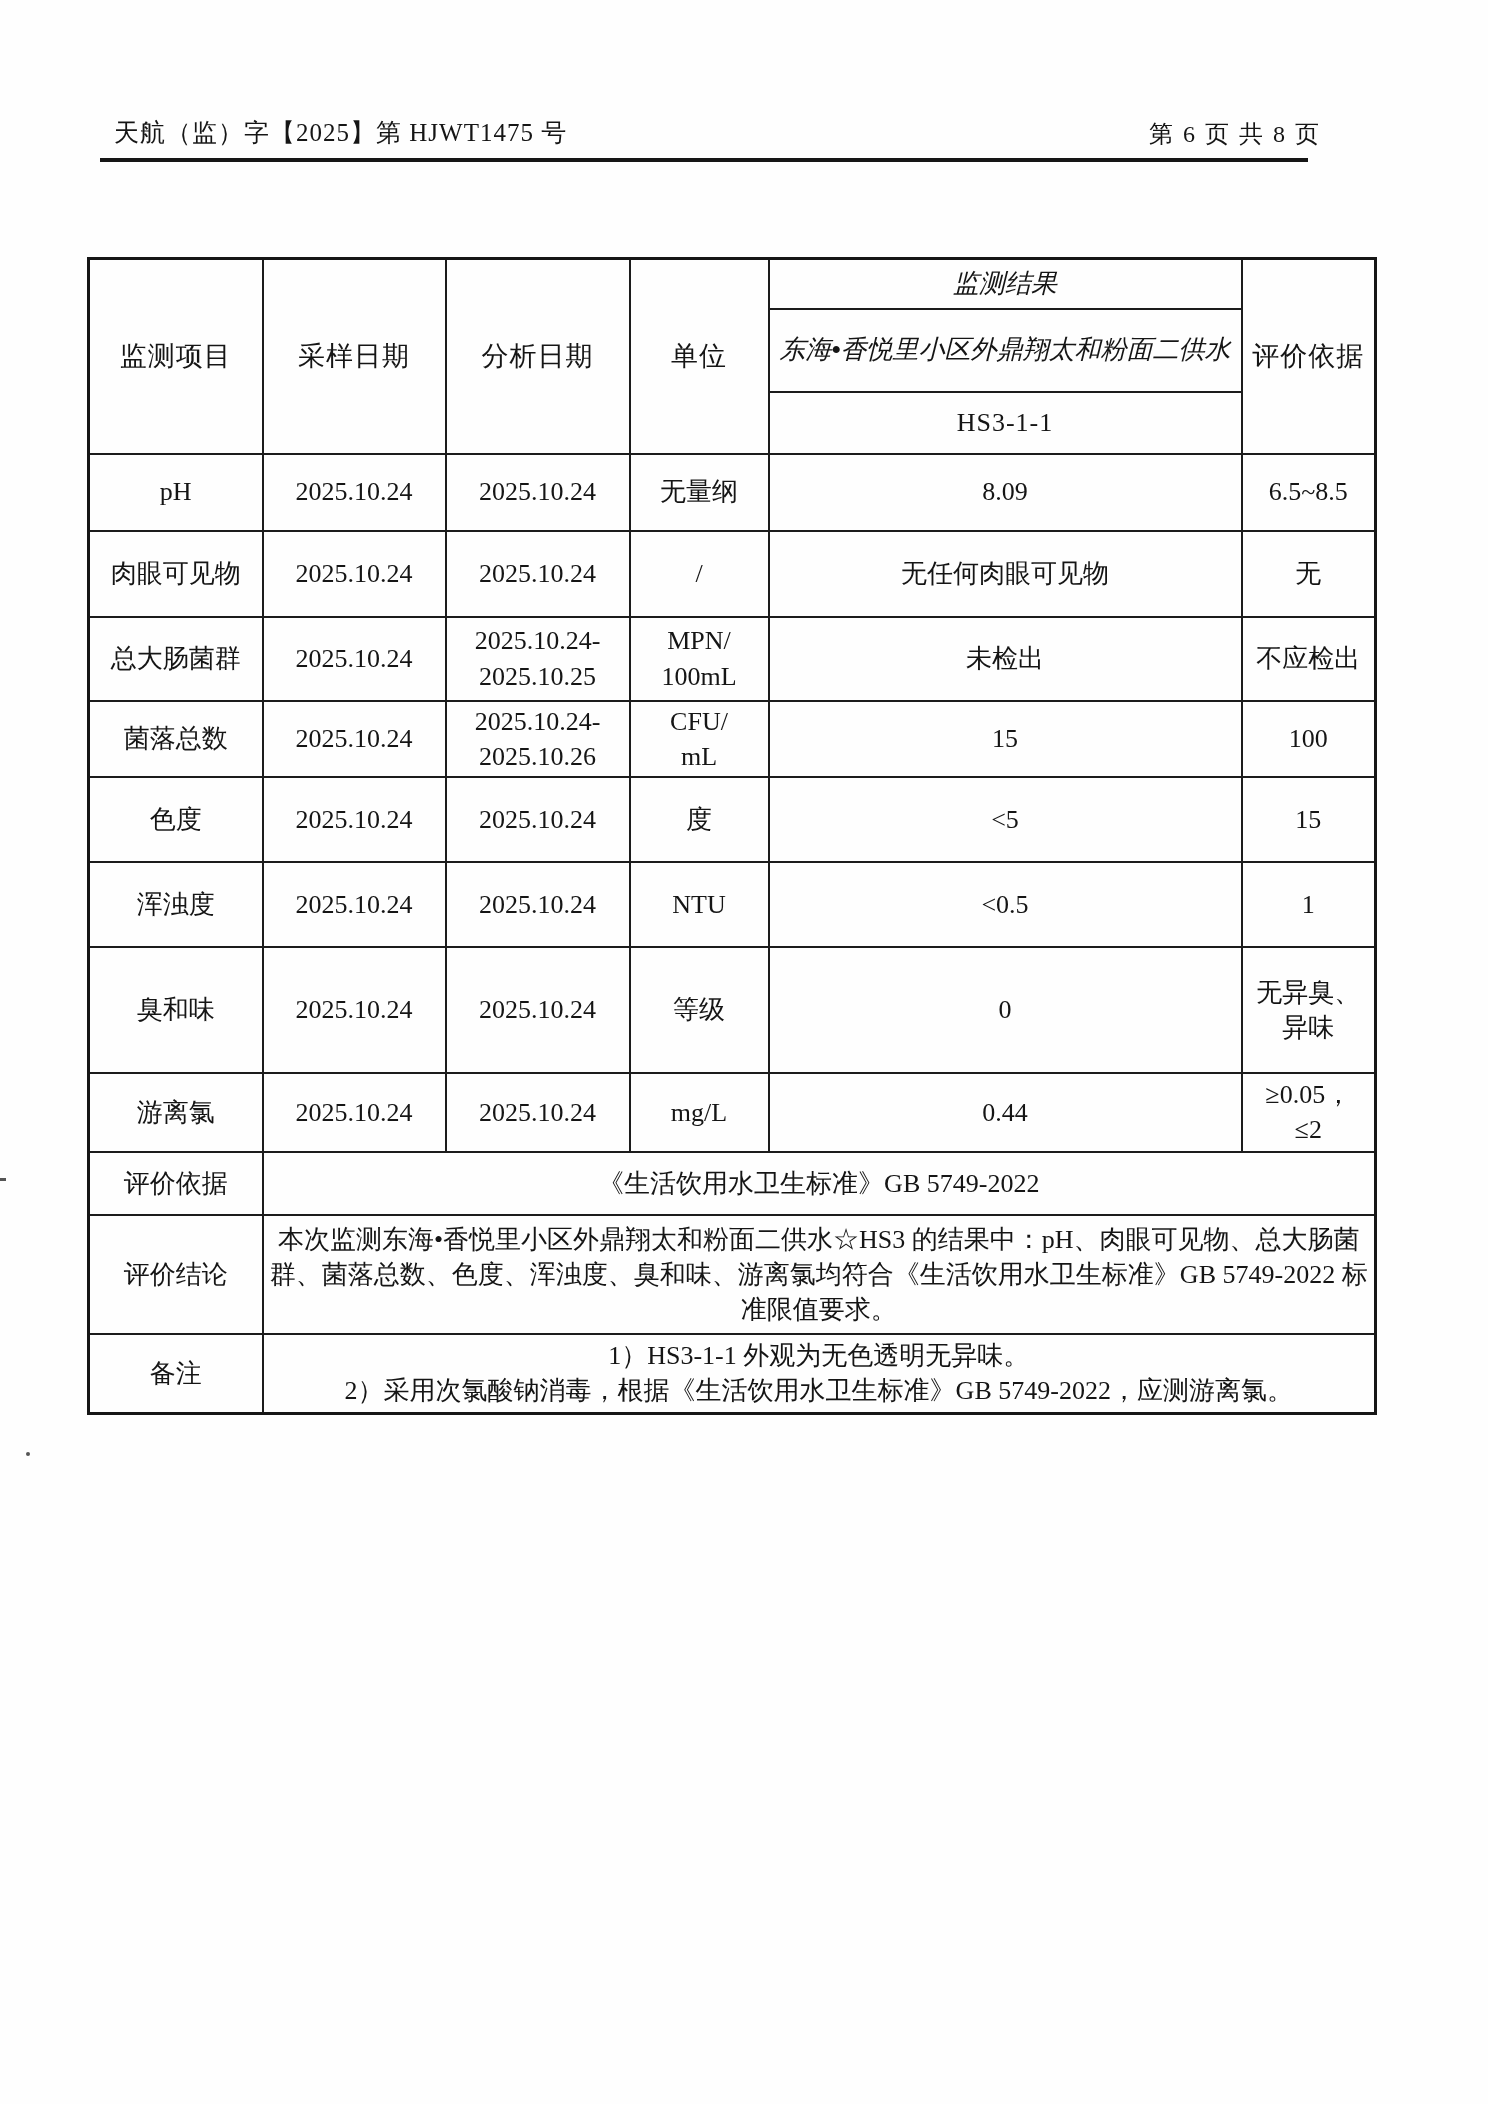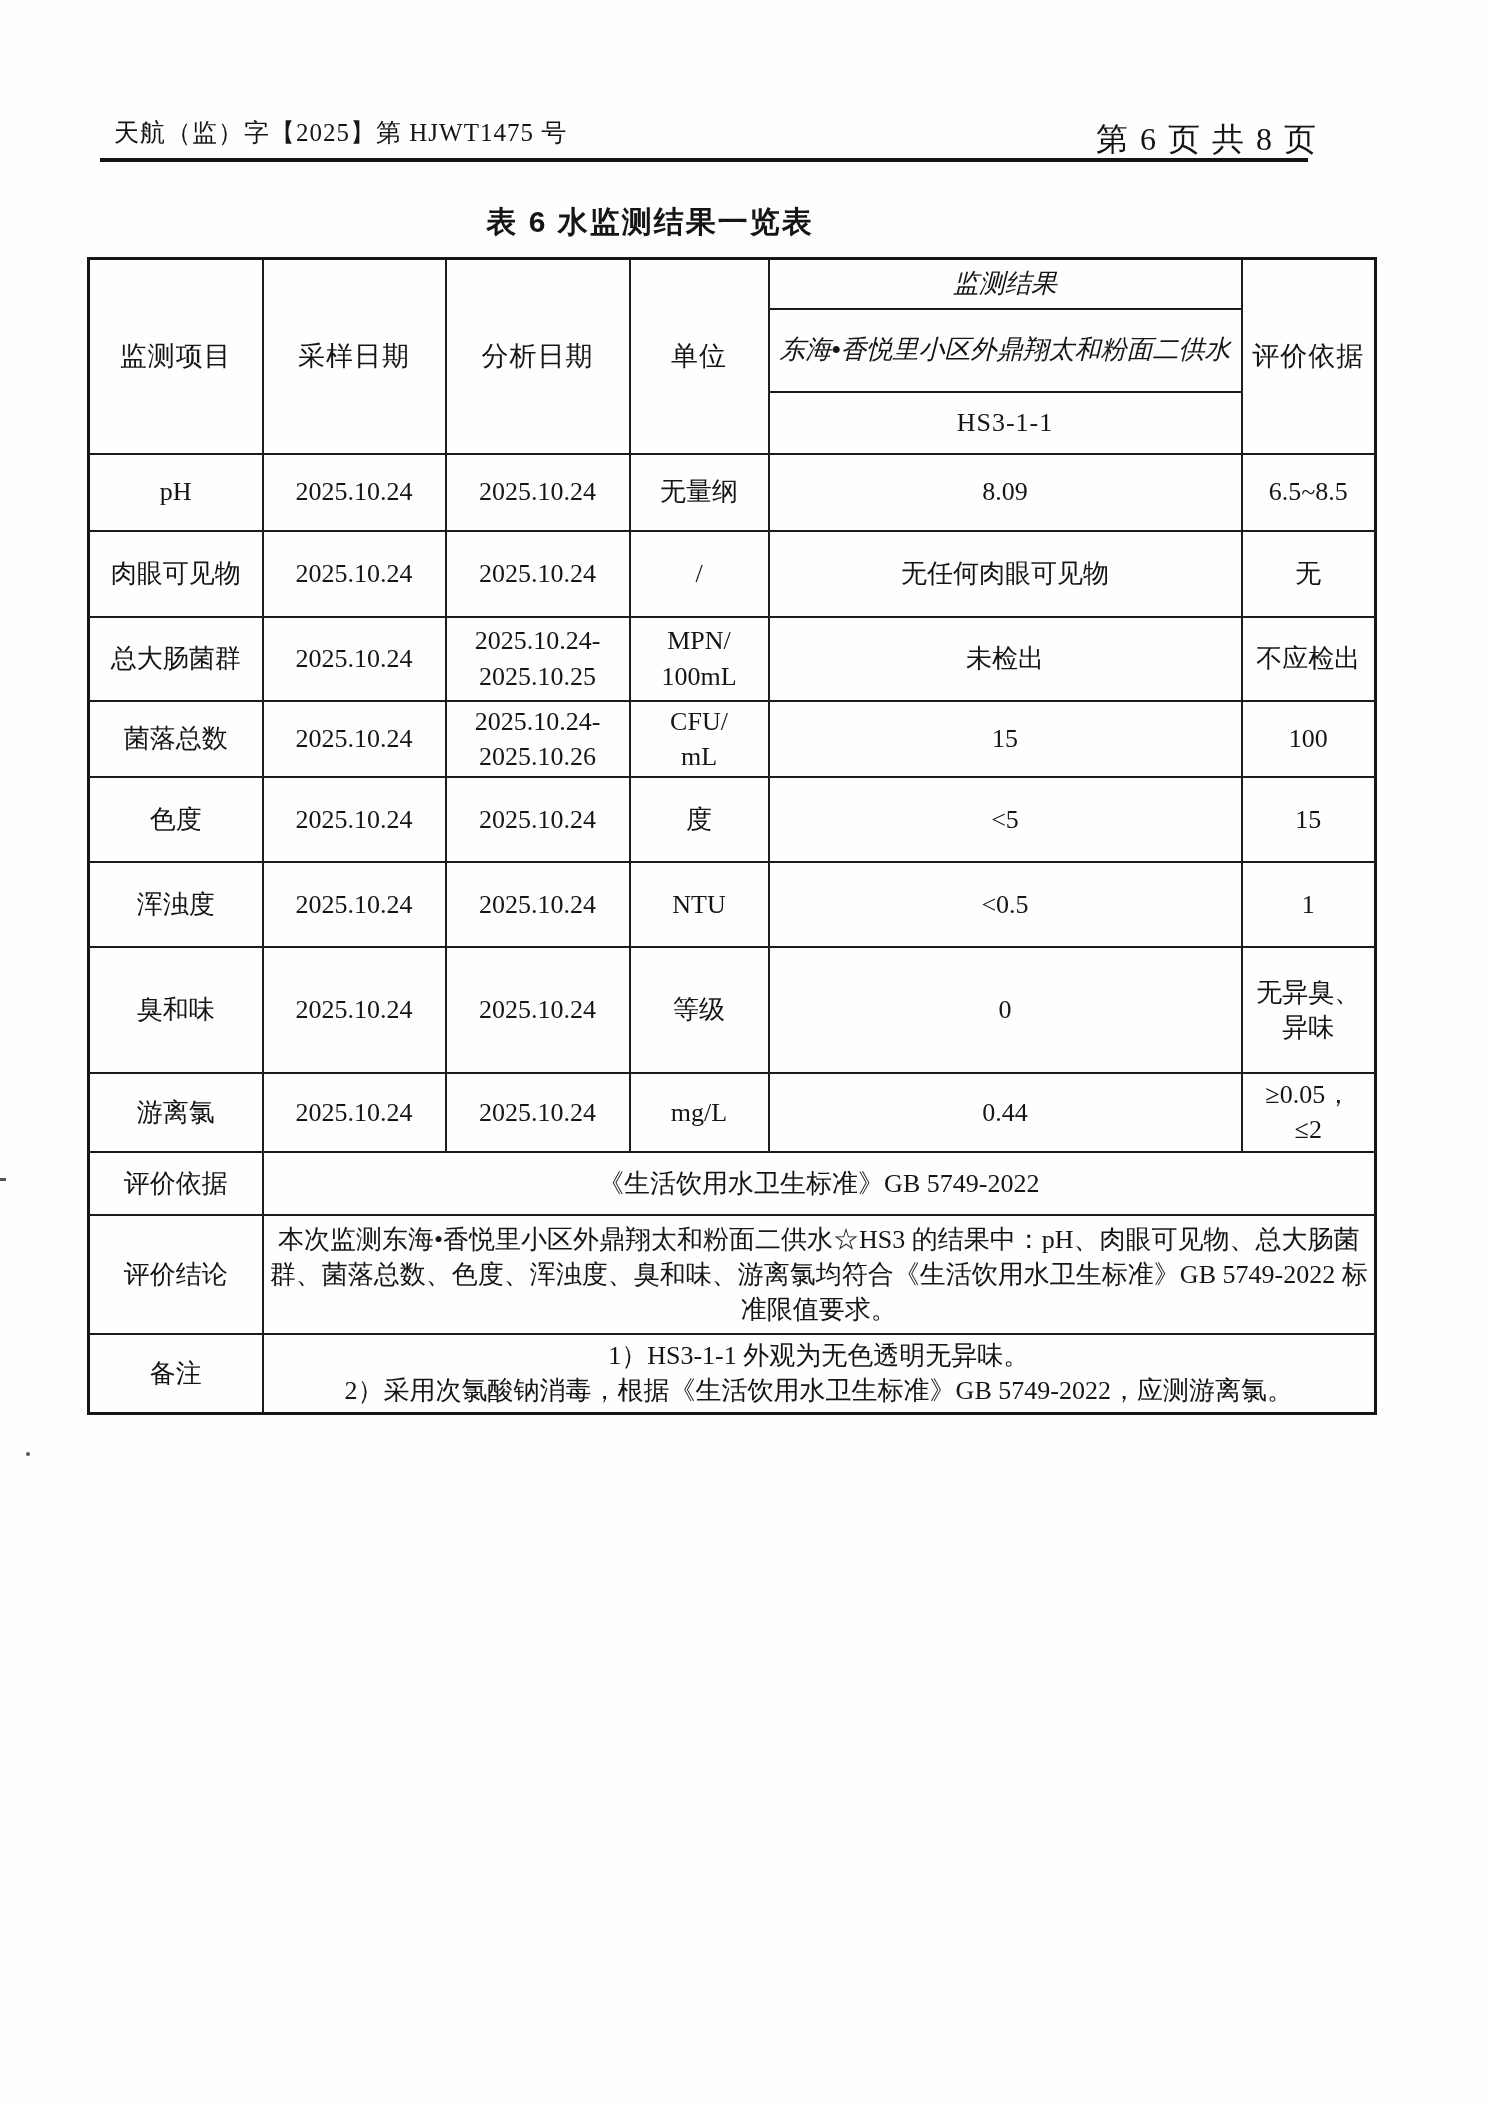--- a/index.html
+++ b/index.html
@@ -7,21 +7,21 @@
     position:relative;
     width:1488px;height:2104px;
     background:#fefefe;
     margin:0 auto;
     font-family:"Liberation Serif","DejaVu Serif",serif;
     color:#151515;
     overflow:hidden;
   }
   
   .hdr-left{position:absolute;left:114px;top:116px;font-size:25px;letter-spacing:1px;white-space:nowrap;}
-  .hdr-right{position:absolute;left:1096px;top:118px;font-size:32px;letter-spacing:2px;white-space:nowrap;}
+  .hdr-right{position:absolute;left:1149px;top:118px;font-size:24px;letter-spacing:2px;white-space:nowrap;}
   .hdr-rule{position:absolute;left:100px;top:158px;width:1208px;height:4px;background:#161616;}
   
   .doc-title{
     position:absolute;left:0;top:202px;width:1300px;
     text-align:center;font-size:30px;font-weight:bold;
     font-family:"Liberation Sans","DejaVu Sans",sans-serif;
     letter-spacing:2px;
   }
   
   table.report{
@@ -54,21 +54,20 @@
 </style>
 </head>
 <body>
 
 <div class="page">
 
   <div class="hdr-left">天航（监）字【2025】第 HJWT1475 号</div>
   <div class="hdr-right">第 6 页 共 8 页</div>
   <div class="hdr-rule"></div>
 
-  <div class="doc-title">表 6 水监测结果一览表</div>
 
   <table class="report">
     <colgroup>
       <col style="width:174px">
         <col style="width:183px">
         <col style="width:184px">
       <col style="width:139px">
         <col style="width:473px">
         <col style="width:134px">
     </colgroup>

